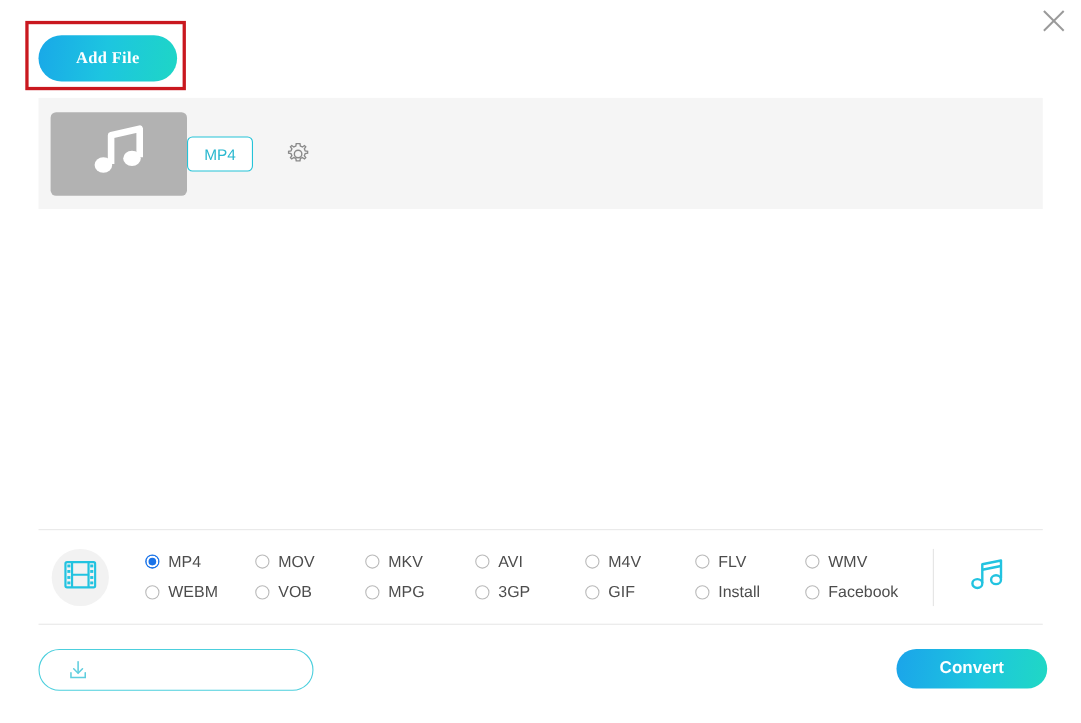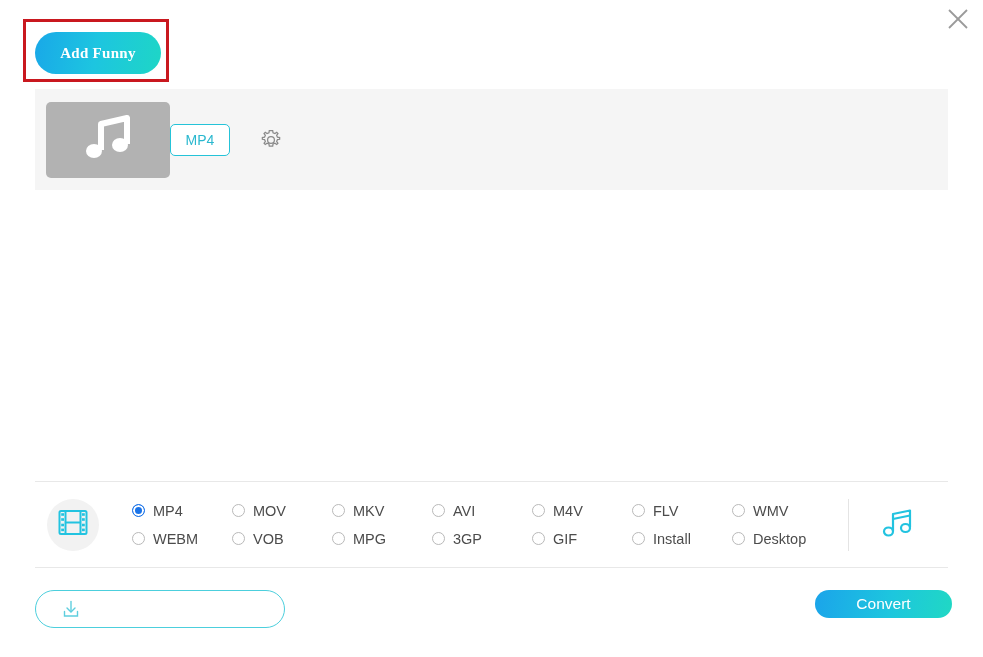--- a/index.html
+++ b/index.html
@@ -231,47 +231,48 @@
   .install-label {
     margin-left: 20px;
     color: #3fc3d6;
     font-size: 15px;
   }
   .convert-btn {
     position: absolute;
     left: 815px;
     top: 590px;
     width: 137px;
-    height: 28px;
+    height: 36px;
     border-radius: 19px;
     border: none;
     background: linear-gradient(100deg, #1ba4ea 0%, #1dc6de 55%, #20d8c4 100%);
     color: #ffffff;
     font-size: 15.5px;
     display: flex;
     align-items: center;
     justify-content: center;
     cursor: pointer;
+    font-weight: bold;
   }
 </style>
 </head>
 <body>
 
 <div class="close-btn">
   <span>
     <svg width="26" height="26" viewBox="0 0 26 26">
       <line x1="4" y1="4" x2="22" y2="22" stroke="#9a9a9a" stroke-width="1.8"></line>
       <line x1="22" y1="4" x2="4" y2="22" stroke="#9a9a9a" stroke-width="1.8"></line>
     </svg>
   </span>
 </div>
 
 <div class="addfile-wrap">
   <div class="addfile-btn">
-    <span>Add Funny</span>
+    <span>Add File</span>
   </div>
 </div>
 
 <div class="file-row">
   <div class="thumb">
     <span>
       <svg width="54" height="48" viewBox="0 0 54 48">
         <path d="M20 36 L20 10 L46 4 L46 30" stroke="#ffffff" stroke-width="6" fill="none" stroke-linejoin="round"></path>
         <ellipse cx="13" cy="37" rx="8" ry="7" fill="#ffffff"></ellipse>
         <ellipse cx="39" cy="31" rx="8" ry="7" fill="#ffffff"></ellipse>
@@ -373,21 +374,21 @@
     <div class="radio-opt">
       <span class="radio-mark"></span>
       <span>GIF</span>
     </div>
     <div class="radio-opt">
       <span class="radio-mark"></span>
       <span>Install</span>
     </div>
     <div class="radio-opt">
       <span class="radio-mark"></span>
-      <span>Desktop</span>
+      <span>Facebook</span>
     </div>
   </div>
 
   <div class="fmt-sep"></div>
 
   <div class="audio-btn">
     <span>
       <svg width="34" height="32" viewBox="0 0 34 32">
         <g fill="none" stroke="#22c3e0" stroke-width="2.2" stroke-linejoin="round">
           <path d="M12 24 L12 7 L29 3.5 L29 20"></path>

